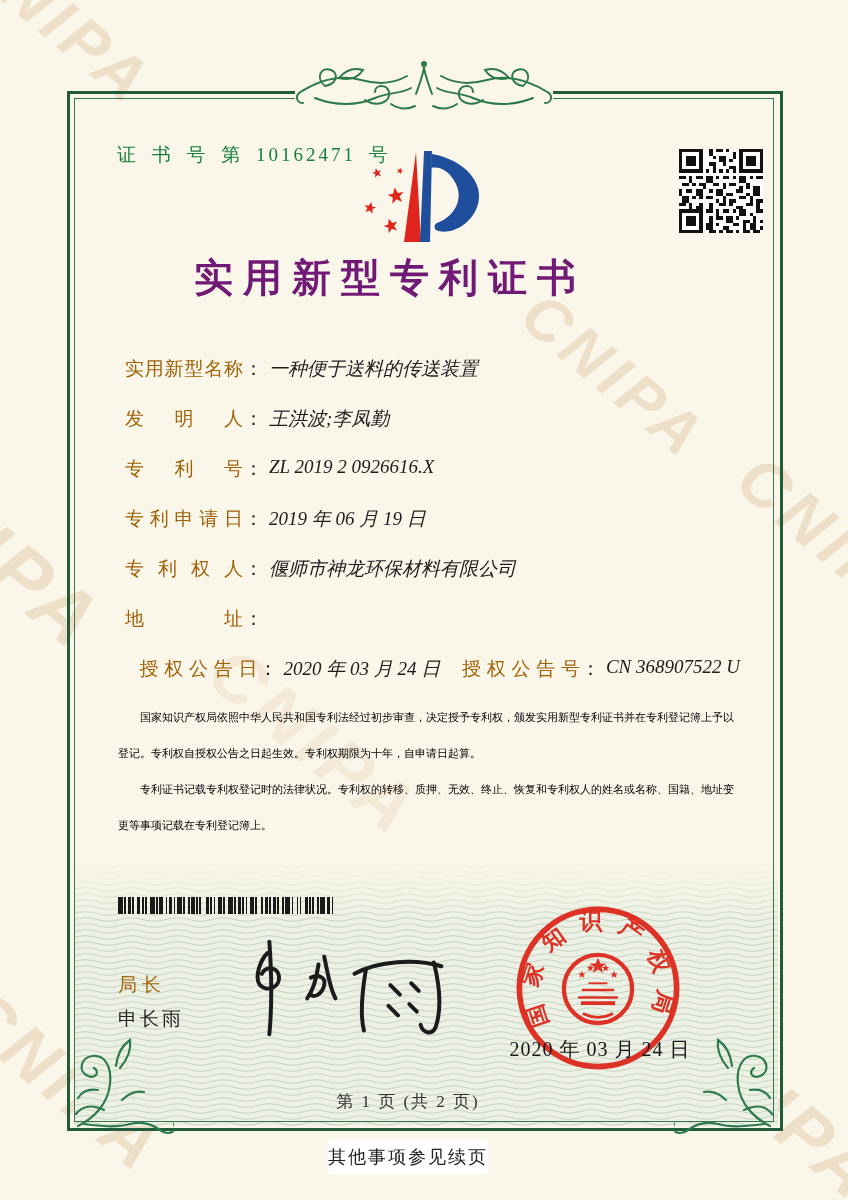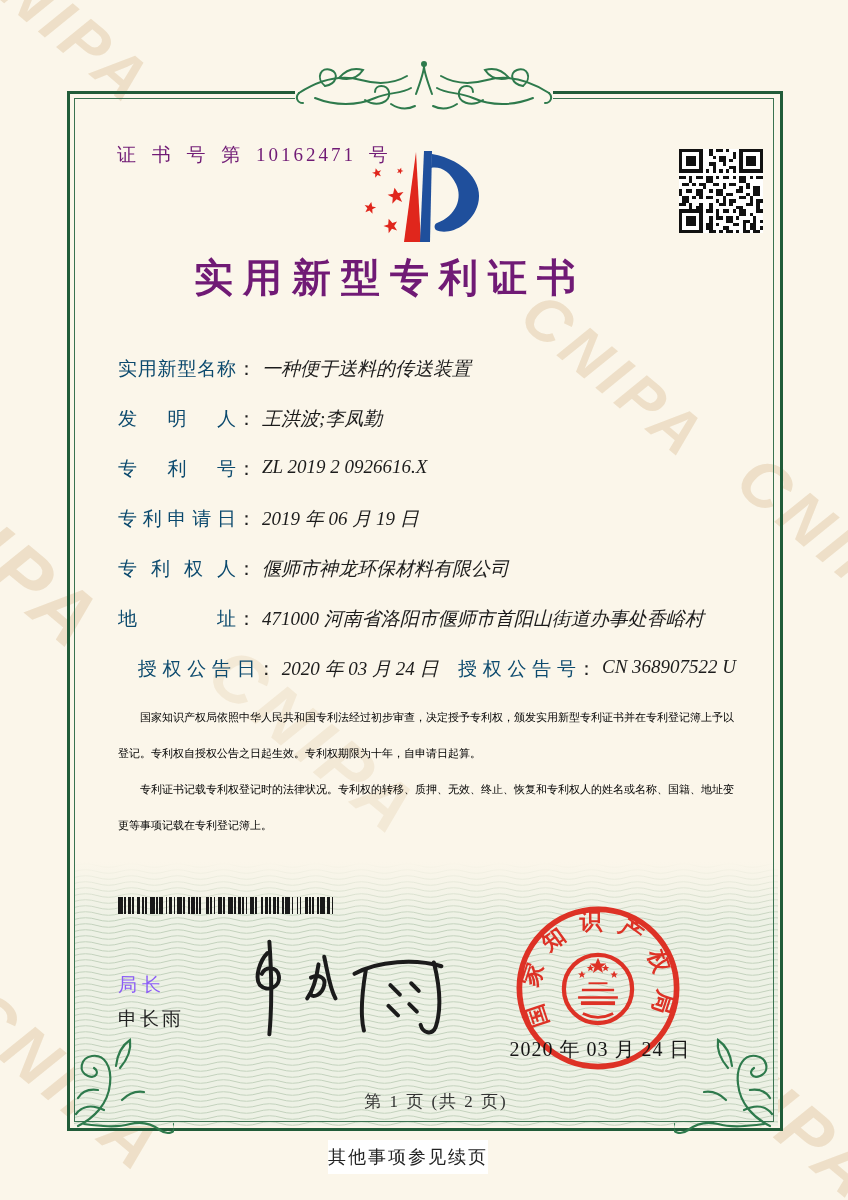--- a/index.html
+++ b/index.html
@@ -11,43 +11,43 @@
       font-weight:bold;font-style:italic;color:rgba(205,165,110,0.28);
       transform:rotate(40deg);letter-spacing:6px;z-index:1;user-select:none;}
   
   #guilloche{left:74px;top:862px;z-index:2;}
   
   .frame-outer{left:67px;top:91px;width:710px;height:1034px;border:3px solid #215c39;z-index:3;}
   .frame-inner{left:74px;top:98px;width:698px;height:1022px;border:1px solid #3a7351;z-index:3;}
   svg.deco{position:absolute;z-index:4;}
   
   .content{z-index:5;}
-  #cert-no{left:117px;top:142px;font-size:19px;letter-spacing:3px;word-spacing:5px;color:#701a75;}
+  #cert-no{left:117px;top:142px;font-size:19px;letter-spacing:3px;word-spacing:5px;color:#15803d;}
   #logo{left:350px;top:146px;}
   #qr{left:679px;top:149px;}
   #title{left:0;top:251px;width:780px;text-align:center;font-size:39px;font-weight:bold;
          letter-spacing:10px;color:#701a75;}
   #fields{left:118px;top:356px;width:622px;font-size:19px;}
   .frow{height:50px;display:flex;align-items:flex-start;white-space:nowrap;}
-  .flabel{display:inline-block;width:118px;text-align:justify;text-align-last:justify;color:#0c4a6e;}
+  .flabel{display:inline-block;width:118px;text-align:justify;text-align-last:justify;color:#a16207;margin-left:7px;}
   .fcolon{display:inline-block;margin:0 6px 0 1px;}
   .fvalue{color:#1c1c1c;font-style:italic;}
   .fgroup{display:flex;}
   .fgroup.first{width:340px;justify-content:center;}
   #paras{left:118px;top:699px;width:616px;font-size:11px;line-height:36px;
          text-align:justify;color:#000000;}
   #paras p{margin:0;text-indent:2em;}
   #barcode{left:118px;top:897px;z-index:5;}
-  #officer-title{left:118px;top:972px;font-size:19px;letter-spacing:5px;color:#8b5cf6;}
+  #officer-title{left:118px;top:972px;font-size:19px;letter-spacing:5px;color:#a16207;}
   #officer-name{left:118px;top:1006px;font-size:19px;letter-spacing:3px;color:#222;}
   #signature{left:230px;top:936px;z-index:6;}
   #seal{left:508px;top:898px;z-index:6;opacity:.93;}
   #seal-date{left:498px;top:1036px;width:204px;text-align:center;font-size:20px;
              letter-spacing:1px;color:#151515;z-index:7;}
-  #page-info{left:0;top:1090px;width:816px;text-align:center;font-size:17px;letter-spacing:2px;color:#333;padding-left:28px;}
+  #page-info{left:0;top:1090px;width:816px;text-align:center;font-size:17px;letter-spacing:2px;color:#333;}
   #cont-note{left:328px;top:1140px;width:160px;height:34px;background:#ffffff;
              display:flex;align-items:center;justify-content:center;font-size:18px;
              letter-spacing:2px;color:#222;z-index:5;}
 </style>
 </head>
 <body>
 
 <svg width="0" height="0" style="position:absolute">
   <defs>
     <path id="starP" d="M0,-10 L2.94,-3.09 L9.51,-3.09 L4.05,1.18 L5.88,8.09 L0,4 L-5.88,8.09 L-4.05,1.18 L-9.51,-3.09 L-2.94,-3.09 Z"></path>
@@ -272,21 +272,20 @@
       <span class="fvalue">2019 年 06 月 19 日</span>
   </div>
   <div class="frow">
     <span class="flabel">专利权人</span>
       <span class="fcolon">：</span>
       <span class="fvalue">偃师市神龙环保材料有限公司</span>
   </div>
   <div class="frow">
     <span class="flabel">地址</span>
       <span class="fcolon">：</span>
-      <span class="fvalue">471000 河南省洛阳市偃师市首阳山街道办事处香峪村</span>
   </div>
   <div class="frow">
     <span class="fgroup first">
       <span class="flabel">授权公告日</span>
         <span class="fcolon">：</span>
         <span class="fvalue">2020 年 03 月 24 日</span>
     </span>
     <span class="fgroup">
       <span class="flabel">授权公告号</span>
         <span class="fcolon">：</span>

